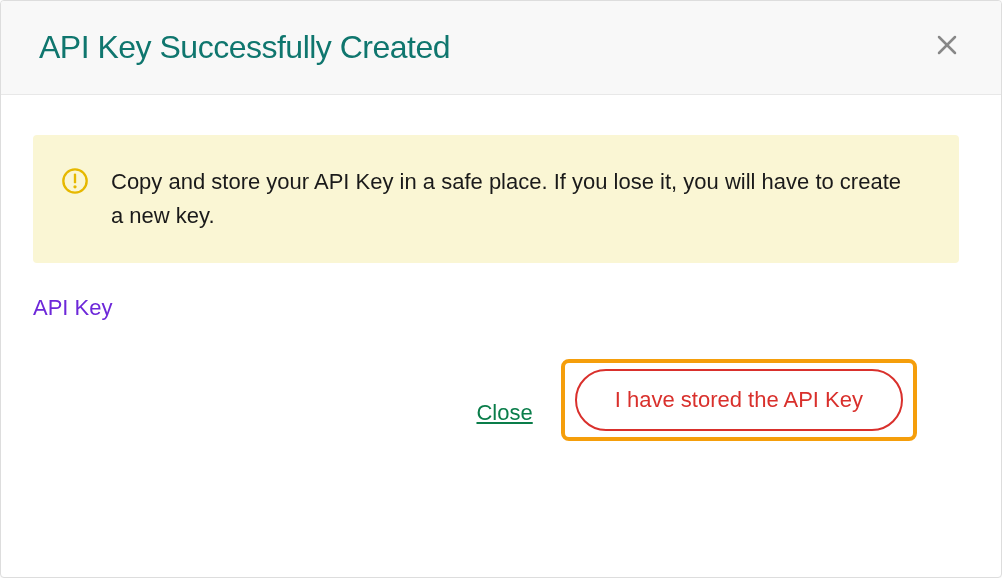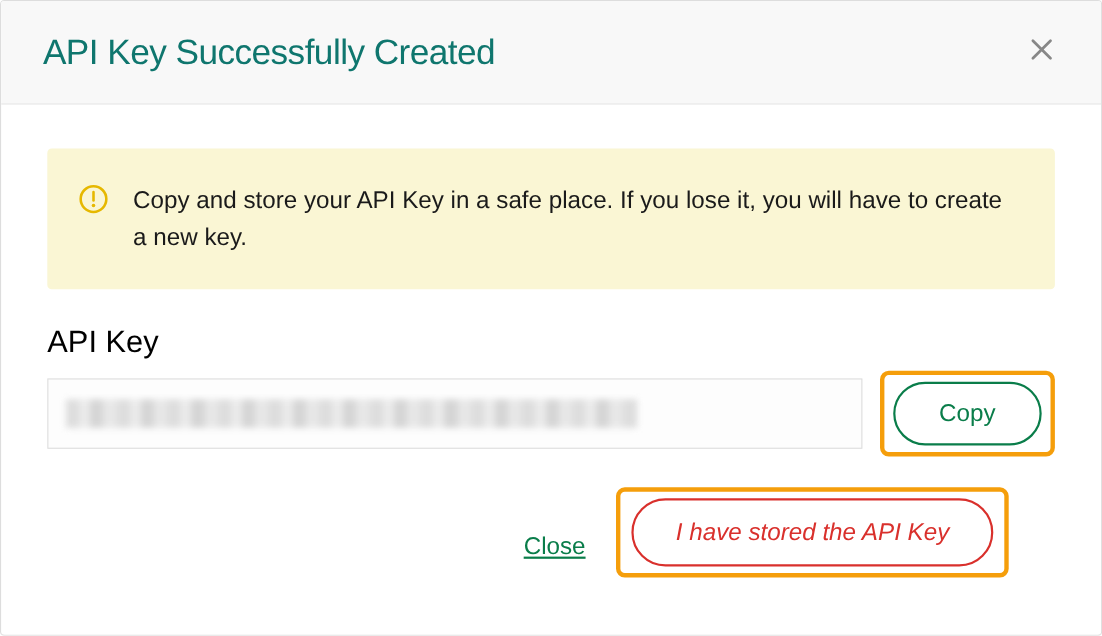--- a/index.html
+++ b/index.html
@@ -39,21 +39,21 @@
     }
     .close-x {
       font-size: 28px;
       color: #888;
       cursor: pointer;
       line-height: 1;
       padding: 4px;
       font-weight: 300;
     }
     .modal-body {
-      padding: 40px 42px 30px 42px;
+      padding: 40px 42px 30px 32px;
     }
     .warning-banner {
       background: #faf6d4;
       border-radius: 4px;
       padding: 30px 40px 30px 28px;
       display: flex;
       align-items: flex-start;
       gap: 22px;
     }
     .warning-icon-wrap {
@@ -66,22 +66,22 @@
     }
     .warning-text {
       font-size: 22px;
       line-height: 1.55;
       color: #1a1a1a;
     }
     .field-section {
       margin-top: 32px;
     }
     .field-label {
-      font-size: 28px;
-      color: #000000;
+      font-size: 22px;
+      color: #6d28d9;
       margin-bottom: 10px;
     }
     .field-row {
       display: flex;
       align-items: center;
       gap: 16px;
     }
     .key-input {
       flex: 1;
       height: 64px;
@@ -144,21 +144,20 @@
     }
     .confirm-btn {
       border: 2px solid #d9302c;
       color: #d9302c;
       background: #fff;
       font-size: 22px;
       padding: 16px 38px;
       border-radius: 999px;
       cursor: pointer;
       font-family: inherit;
-      font-style: italic;
     }
     .footer-highlight {
       border: 4px solid #f59e0b;
       border-radius: 8px;
       padding: 6px 10px;
       display: inline-flex;
     }
   </style>
 </head>
 <body>
@@ -183,28 +182,20 @@
           <circle cx="12" cy="12" r="10" stroke="#e6b800" stroke-width="2"></circle>
           <line x1="12" y1="6.5" x2="12" y2="13" stroke="#e6b800" stroke-width="2" stroke-linecap="round"></line>
           <circle cx="12" cy="17" r="1.4" fill="#e6b800"></circle>
         </svg>
       </span>
       <div class="warning-text">Copy and store your API Key in a safe place. If you lose it, you will have to create a new key.</div>
     </div>
 
     <div class="field-section">
       <div class="field-label">API Key</div>
-      <div class="field-row">
-        <div class="key-input">
-          <div class="blurred-key"></div>
-        </div>
-        <div class="highlight-box">
-          <button class="copy-btn">Copy</button>
-        </div>
-      </div>
     </div>
 
     <div class="modal-footer">
       <a class="close-link">Close</a>
       <div class="footer-highlight">
         <button class="confirm-btn">I have stored the API Key</button>
       </div>
     </div>
 
   </div>

